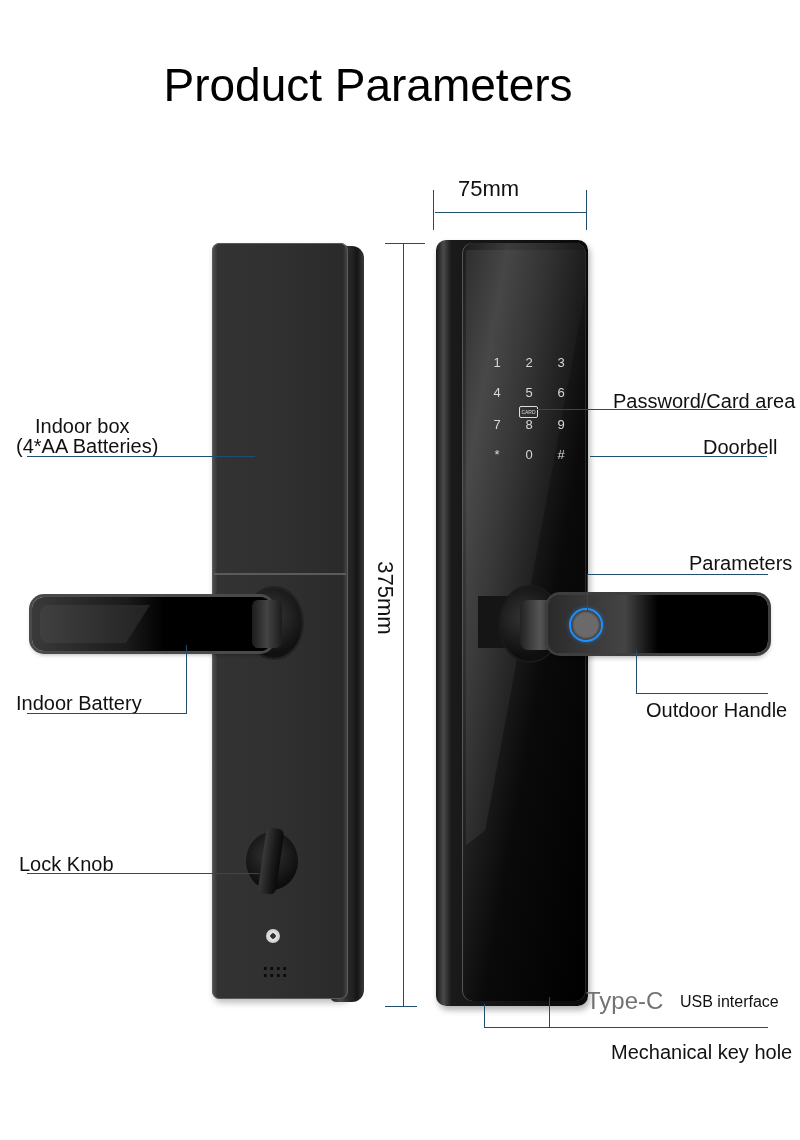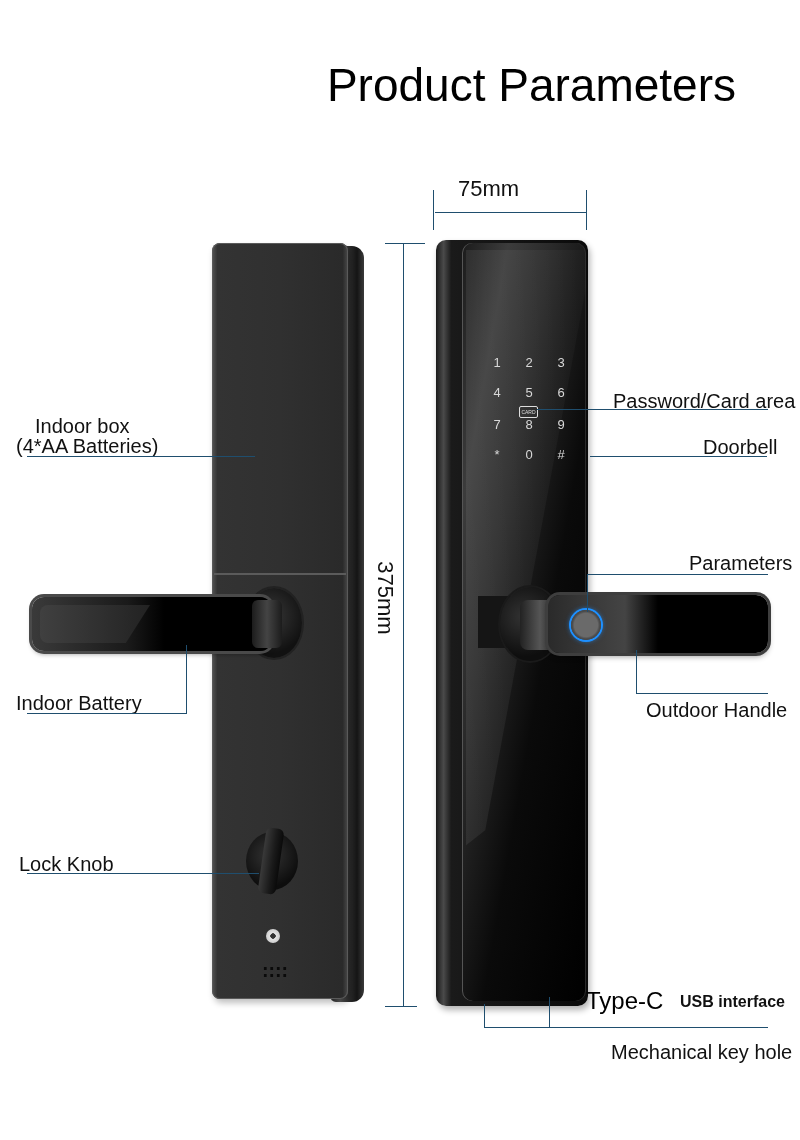--- a/index.html
+++ b/index.html
@@ -1,19 +1,19 @@
 <!DOCTYPE html>
 <html><head>
   <meta charset="utf-8">
   <style>
     html, body { margin: 0; padding: 0; background: #ffffff; }
     body { width: 800px; height: 1140px; position: relative; overflow: hidden;
            font-family: "Liberation Sans", sans-serif; color: #111; }
     .abs { position: absolute; }
-    .title { left: 0; top: 58px; width: 736px; text-align: right; font-size: 46px; color: #000; letter-spacing: 0px; }
+    .title { left: 0; top: 58px; width: 736px; text-align: center; font-size: 46px; color: #000; letter-spacing: 0px; }
     .lbl { font-size: 20px; color: #111; white-space: nowrap; }
     .line-h { height: 1px; background: #1f4e6e; }
     .line-v { width: 1px; background: #1f4e6e; }
 
     
     .l-back { left: 330px; top: 246px; width: 34px; height: 756px; border-radius: 6px 12px 12px 6px;
               background: linear-gradient(90deg,#2a2a2a 0%,#5a5a5a 30%,#2e2e2e 55%,#151515 80%,#3a3a3a 100%); }
     .l-front { left: 212px; top: 243px; width: 136px; height: 756px; border-radius: 8px;
                background: linear-gradient(90deg,#555 0%,#333 4%,#303030 50%,#2a2a2a 96%,#4a4a4a 100%);
                box-shadow: inset 0 0 0 1px #5a5a5a, 2px 4px 6px rgba(0,0,0,0.25); }
@@ -137,18 +137,18 @@
 <div class="abs line-h" style="left:590px;top:456px;width:177px"></div>
 
 <div class="abs lbl" style="left:689px;top:552px">Parameters</div>
 <div class="abs line-h" style="left:587px;top:574px;width:181px"></div>
 <div class="abs line-v" style="left:587px;top:574px;height:38px"></div>
 
 <div class="abs lbl" style="left:646px;top:699px">Outdoor Handle</div>
 <div class="abs line-v" style="left:636px;top:650px;height:43px"></div>
 <div class="abs line-h" style="left:636px;top:693px;width:132px"></div>
 
-<div class="abs lbl" style="left:586px;top:987px;font-size:24px;color:#000000">Type-C</div>
-<div class="abs lbl" style="left:680px;top:993px;font-size:16px;font-weight:bold">USB interface</div>
+<div class="abs lbl" style="left:586px;top:987px;font-size:24px;color:#737373">Type-C</div>
+<div class="abs lbl" style="left:680px;top:993px;font-size:16px;font-weight:normal">USB interface</div>
 <div class="abs line-v" style="left:484px;top:1004px;height:23px"></div>
 <div class="abs line-v" style="left:549px;top:997px;height:30px"></div>
 <div class="abs line-h" style="left:484px;top:1027px;width:284px"></div>
 <div class="abs lbl" style="left:611px;top:1041px;font-weight:normal">Mechanical key hole</div>
 
 </body></html>

